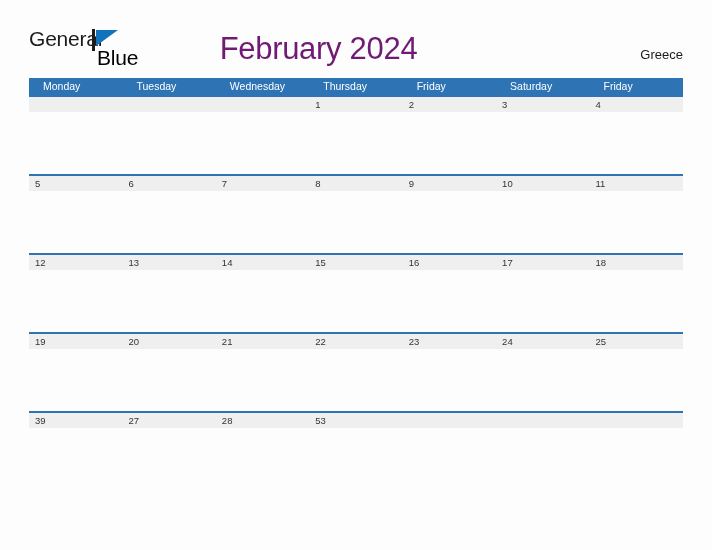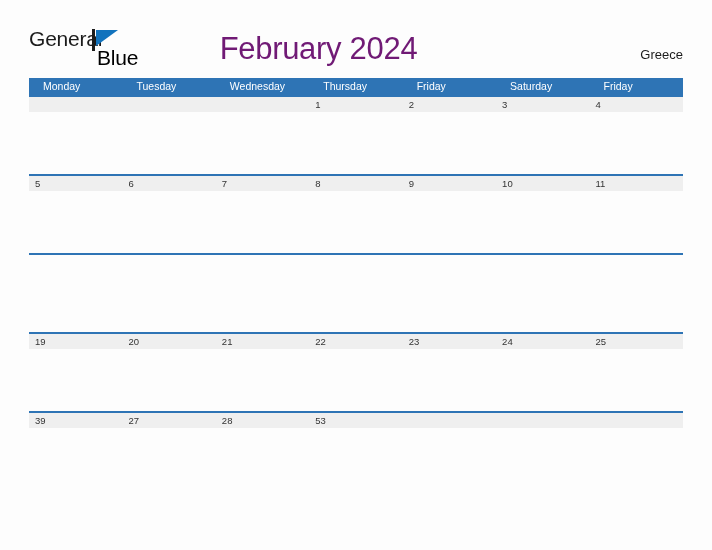--- a/index.html
+++ b/index.html
@@ -184,20 +184,29 @@
       <div class="date-cell">7</div>
       <div class="date-cell">8</div>
       <div class="date-cell">9</div>
       <div class="date-cell">10</div>
       <div class="date-cell">11</div>
     </div>
     <div class="day-body"></div>
   </div>
 
   <div class="week-row">
+    <div class="date-band">
+      <div class="date-cell">12</div>
+      <div class="date-cell">13</div>
+      <div class="date-cell">14</div>
+      <div class="date-cell">15</div>
+      <div class="date-cell">16</div>
+      <div class="date-cell">17</div>
+      <div class="date-cell">18</div>
+    </div>
     <div class="day-body"></div>
   </div>
 
   <div class="week-row">
     <div class="date-band">
       <div class="date-cell">19</div>
       <div class="date-cell">20</div>
       <div class="date-cell">21</div>
       <div class="date-cell">22</div>
       <div class="date-cell">23</div>

